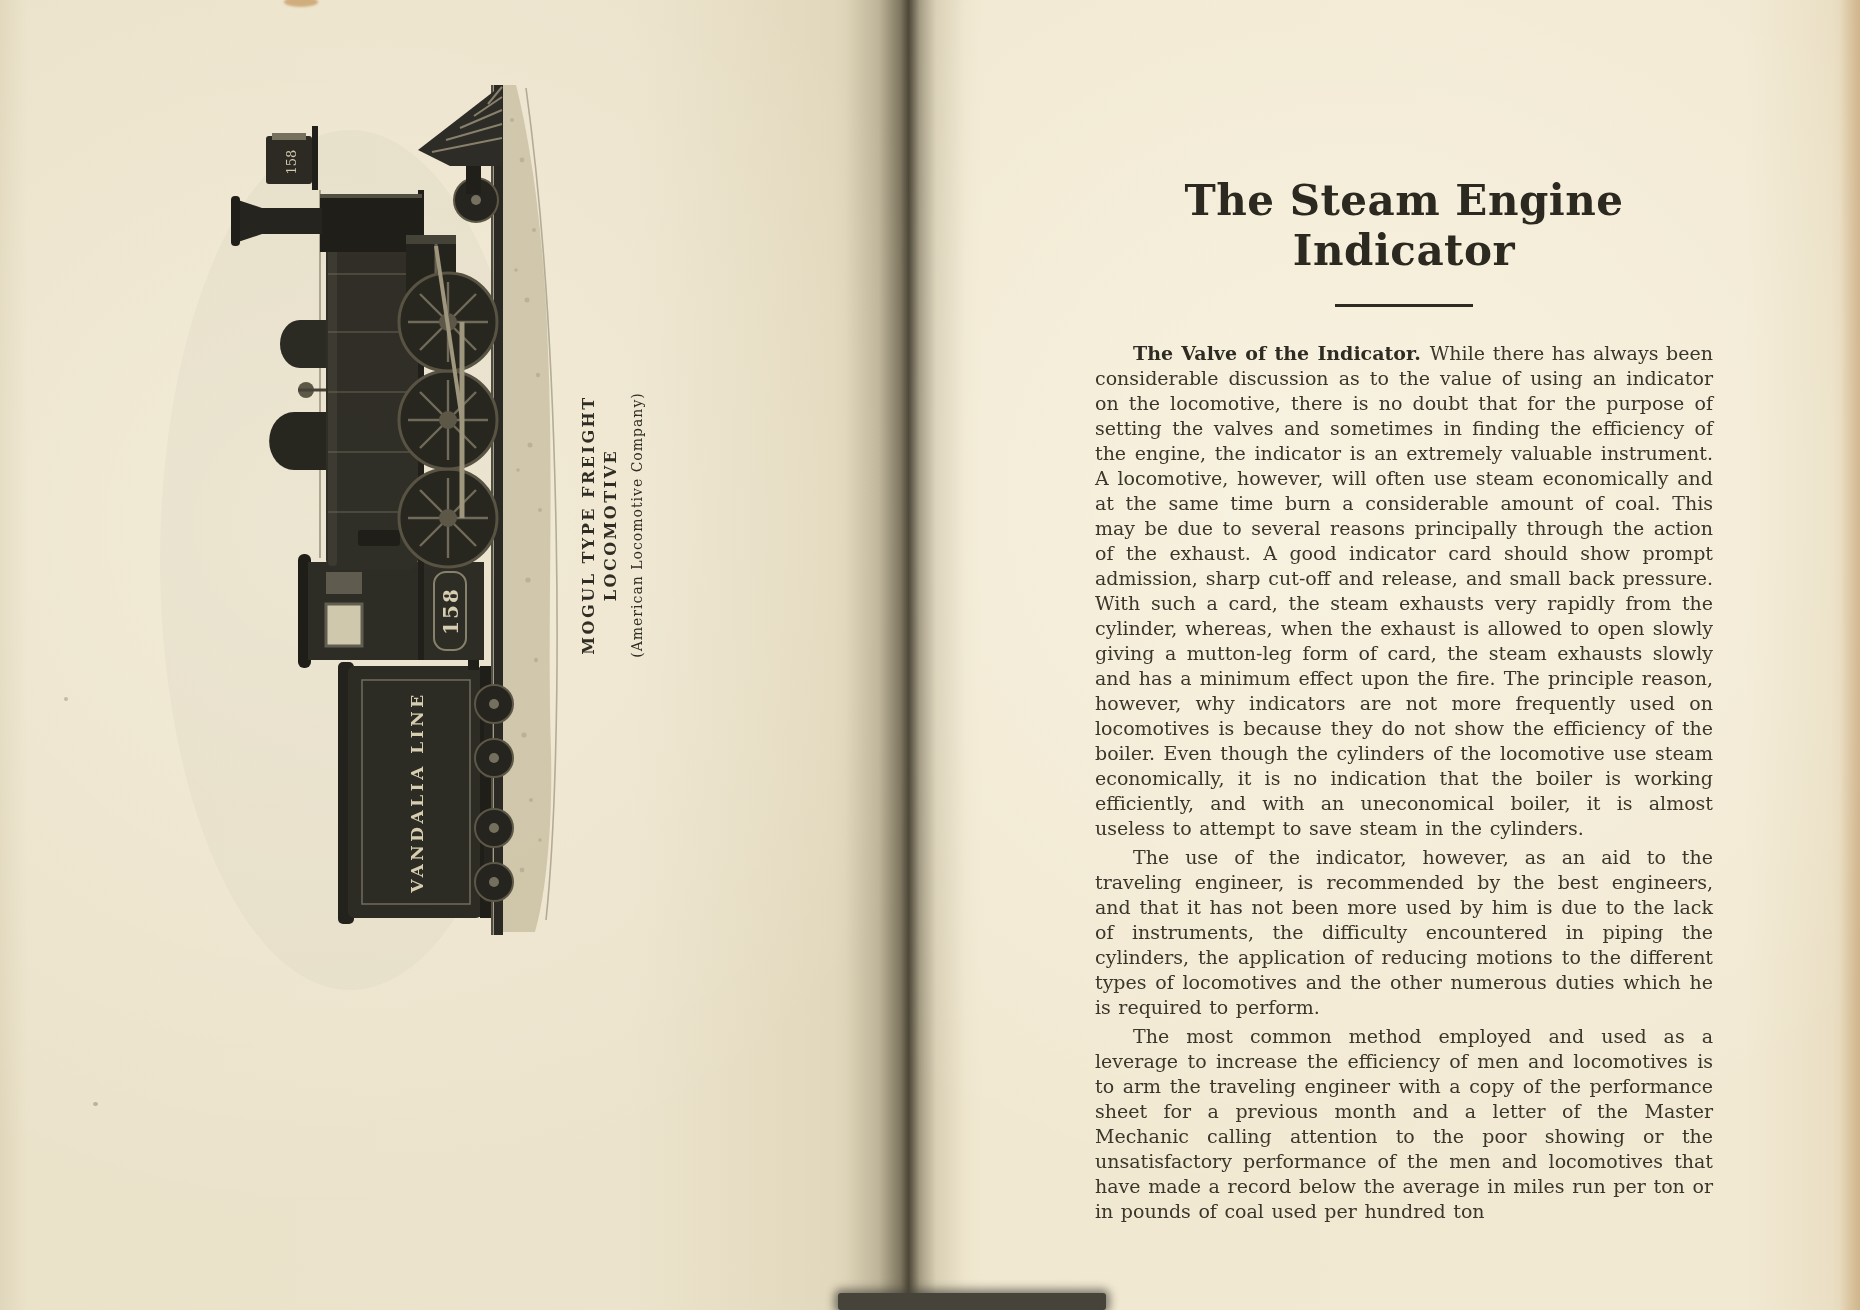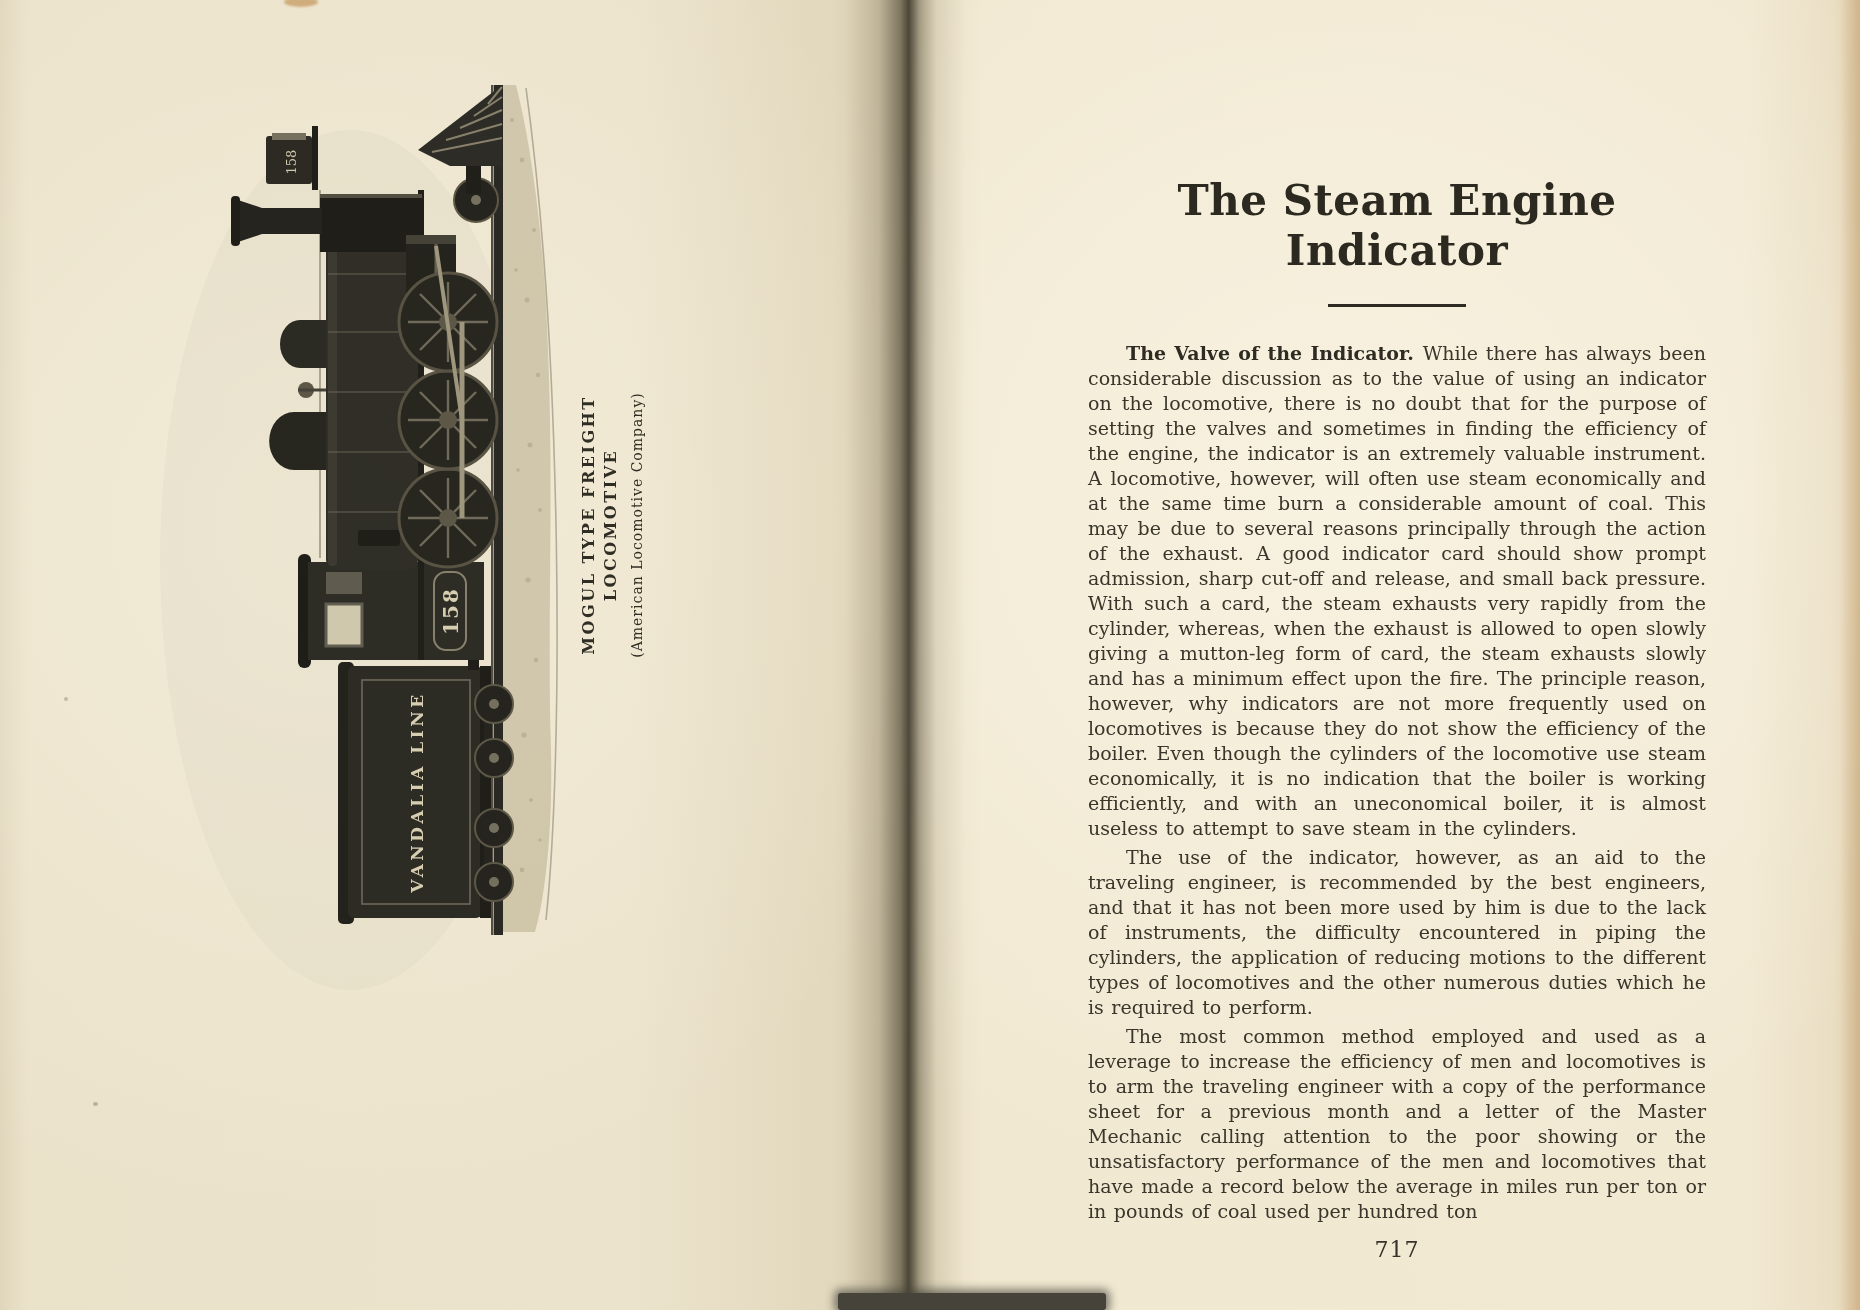--- a/index.html
+++ b/index.html
@@ -35,21 +35,21 @@
   .plate-wrap svg{display:block;}
 
   
   .caption-wrap{position:absolute;left:412px;top:490px;width:400px;height:70px;
     transform:rotate(-90deg);transform-origin:50% 50%;
     display:flex;flex-direction:column;justify-content:center;text-align:center;color:#2f2d24;}
   .caption-title{font-size:16px;font-weight:bold;letter-spacing:2.5px;line-height:22px;}
   .caption-sub{font-size:14px;letter-spacing:1px;line-height:20px;margin-top:5px;}
 
   
-  .text-col{position:absolute;left:179px;top:0;width:626px;padding-top:176px;color:#36332a;}
+  .text-col{position:absolute;left:186px;top:0;width:626px;padding-top:176px;color:#36332a;}
   .doc-title{font-size:42px;font-weight:bold;text-align:center;letter-spacing:.5px;
     color:#2b2920;line-height:50px;}
   .title-rule{width:138px;height:3px;background:#2e2b22;margin:28px auto 34px auto;}
   .body-text p{margin:4px;font-size:19px;line-height:25px;text-align:justify;
     text-indent:38px;word-spacing:1.5px;color:#3a362b;}
   .lead{font-weight:bold;margin-right:9px;color:#2e2b22;}
   .folio{margin-top:13px;text-align:center;font-size:22px;letter-spacing:1px;color:#36332a;}
 </style>
 </head>
 <body>
@@ -231,21 +231,20 @@
 
   <div class="page-right">
     <div class="text-col">
       <div class="doc-title">The Steam Engine Indicator</div>
       <div class="title-rule"></div>
       <div class="body-text">
         <p><span class="lead">The Valve of the Indicator.</span><span>While there has always been considerable discussion as to the value of using an indicator on the locomotive, there is no doubt that for the purpose of setting the valves and sometimes in finding the efficiency of the engine, the indicator is an extremely valuable instrument. A locomotive, however, will often use steam economically and at the same time burn a considerable amount of coal. This may be due to several reasons principally through the action of the exhaust. A good indicator card should show prompt admission, sharp cut-off and release, and small back pressure. With such a card, the steam exhausts very rapidly from the cylinder, whereas, when the exhaust is allowed to open slowly giving a mutton-leg form of card, the steam exhausts slowly and has a minimum effect upon the fire. The principle reason, however, why indicators are not more frequently used on locomotives is because they do not show the efficiency of the boiler. Even though the cylinders of the locomotive use steam economically, it is no indication that the boiler is working efficiently, and with an uneconomical boiler, it is almost useless to attempt to save steam in the cylinders.</span></p>
         <p><span>The use of the indicator, however, as an aid to the traveling engineer, is recommended by the best engineers, and that it has not been more used by him is due to the lack of instruments, the difficulty encountered in piping the cylinders, the application of reducing motions to the different types of locomotives and the other numerous duties which he is required to perform.</span></p>
         <p><span>The most common method employed and used as a leverage to increase the efficiency of men and locomotives is to arm the traveling engineer with a copy of the performance sheet for a previous month and a letter of the Master Mechanic calling attention to the poor showing or the unsatisfactory performance of the men and locomotives that have made a record below the average in miles run per ton or in pounds of coal used per hundred ton</span></p>
       </div>
-      <div class="folio">717</div>
     </div>
 
   </div>
 
   <div class="gutter"></div>
   <div class="gutter-bottom"></div>
   <div class="edge-right"></div>
 </div>
 
 </body></html>

